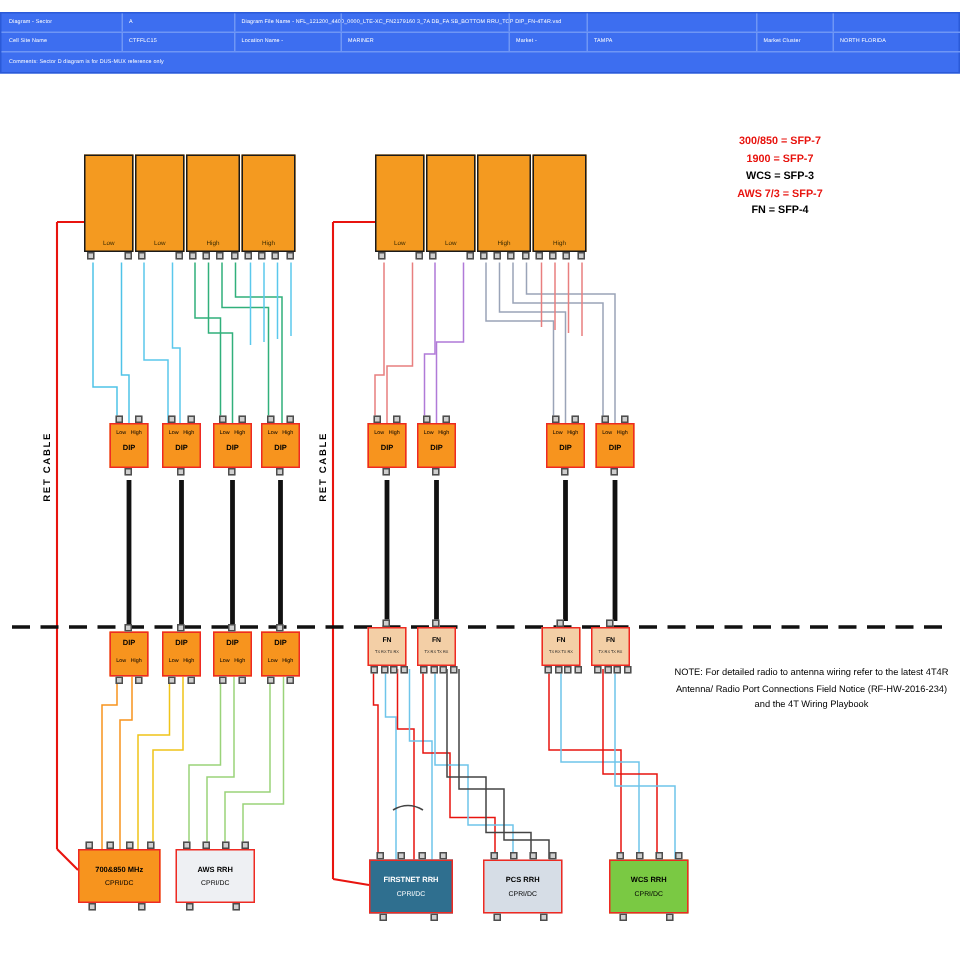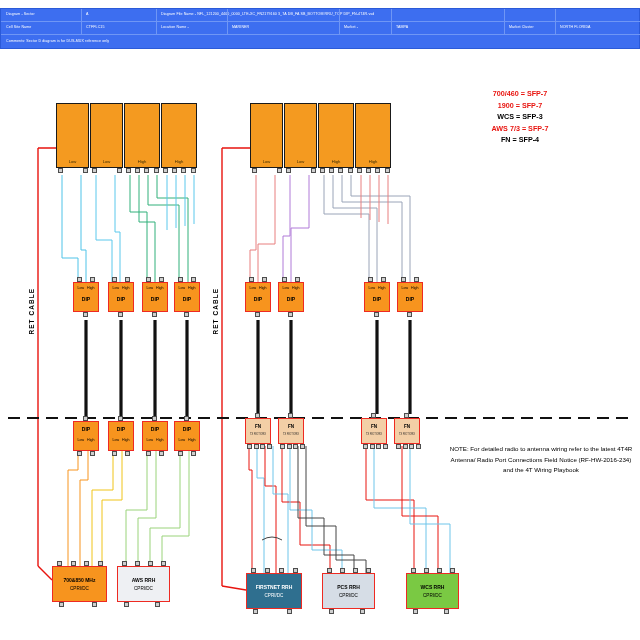--- a/index.html
+++ b/index.html
@@ -189,21 +189,21 @@
 
   <div>
     <div class="retlabel" style="left:28px;top:288px;">RET CABLE</div>
   </div>
 
   <div>
     <div class="retlabel" style="left:212px;top:288px;">RET CABLE</div>
   </div>
 
   <div class="legend">
-      <div class="lg-red">700/460 = SFP-7</div>
+      <div class="lg-red">300/850 = SFP-7</div>
       <div class="lg-red">1900 = SFP-7</div>
       <div class="lg-blk">WCS = SFP-3</div>
       <div class="lg-red">AWS 7/3 = SFP-7</div>
       <div class="lg-blk">FN = SFP-4</div>
     </div>
 
   <div class="note">NOTE: For detailed radio to antenna wiring refer to the latest 4T4R Antenna/ Radio Port Connections Field Notice (RF-HW-2016-234) and the 4T Wiring Playbook</div>
 
 <div class="ant" style="left: 56px; top: 103px; width: 33px; height: 65px;">
       <span>Low</span>

